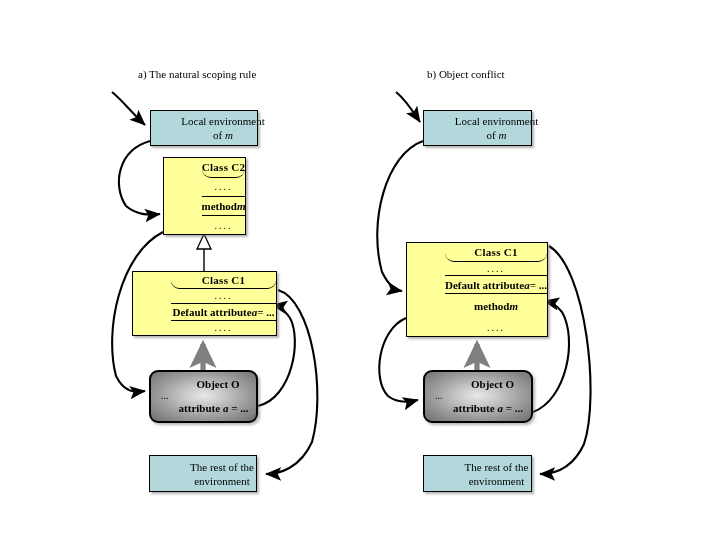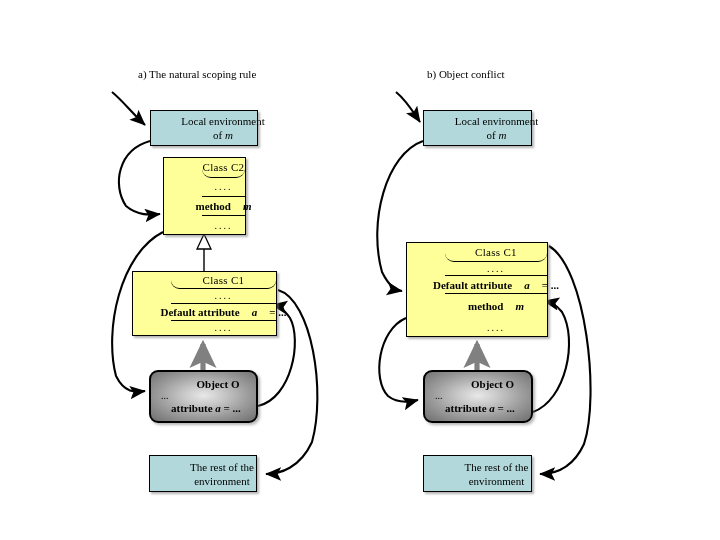--- a/index.html
+++ b/index.html
@@ -65,22 +65,22 @@
     box-sizing: border-box;
     flex: 1 1 auto;
     display: flex;
     align-items: center;
     justify-content: center;
     font-size: 11px;
     white-space: nowrap;
     border-bottom: 1px solid #000;
   }
   .class-row:last-child { border-bottom: none; }
-  .class-row.hdr { font-weight: normal; letter-spacing: 0.3px; border-radius: 9px; }
-  .class-row.bold { font-weight: bold; gap: 12px; }
+  .class-row.hdr { font-weight: bold; letter-spacing: 0.3px; border-radius: 9px; }
+  .class-row.bold { font-weight: bold; }
   .class-row.dots { font-size: 10px; letter-spacing: 2px; }
 
   .object-box {
     position: absolute;
     box-sizing: border-box;
     border: 2px solid #000;
     border-radius: 9px;
     background: radial-gradient(ellipse at 50% 48%, #e8e8e8 0%, #c9c9c9 26%, #9a9a9a 62%, #6e6e6e 100%);
     box-shadow: 2px 2px 3px rgba(120,120,120,0.55);
     color: #000;
@@ -97,20 +97,21 @@
     font-size: 10px;
     padding-left: 10px;
     line-height: 12px;
   }
   .obj-attr {
     font-size: 11px;
     font-weight: bold;
     padding-left: 20px;
     line-height: 13px;
     white-space: nowrap;
+    text-align: center;
   }
   .obj-attr .ital { font-weight: bold; }
 </style>
 </head>
 <body>
 
 <div id="canvas">
 
   <svg class="svg-layer" viewBox="0 0 720 540">
     <defs>

